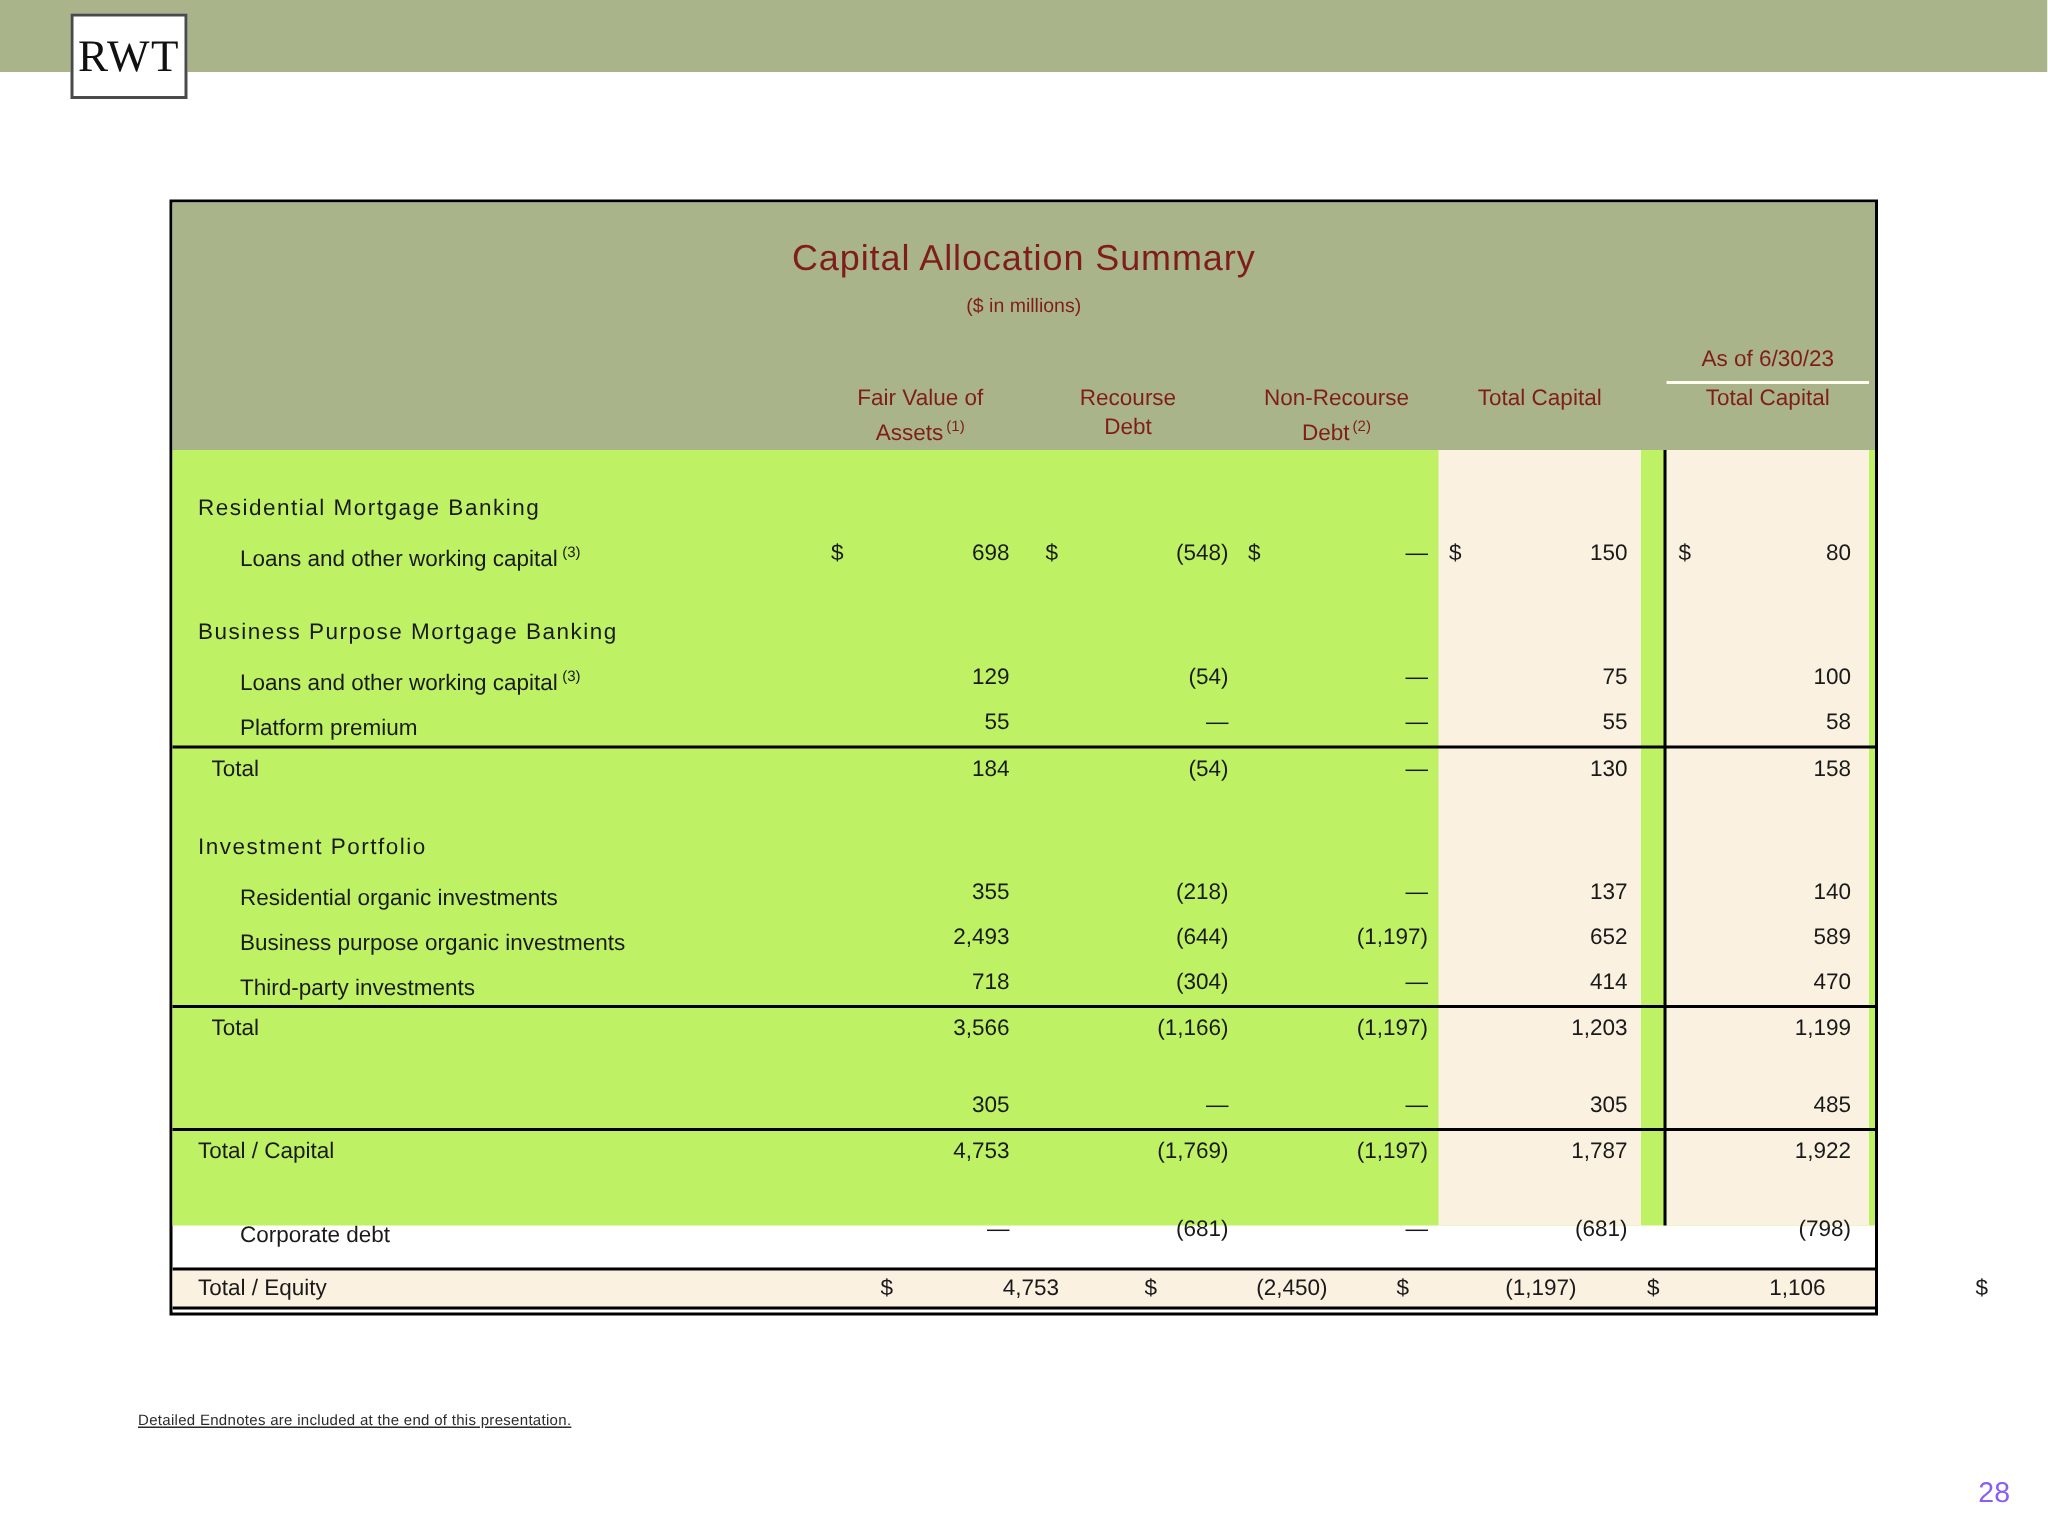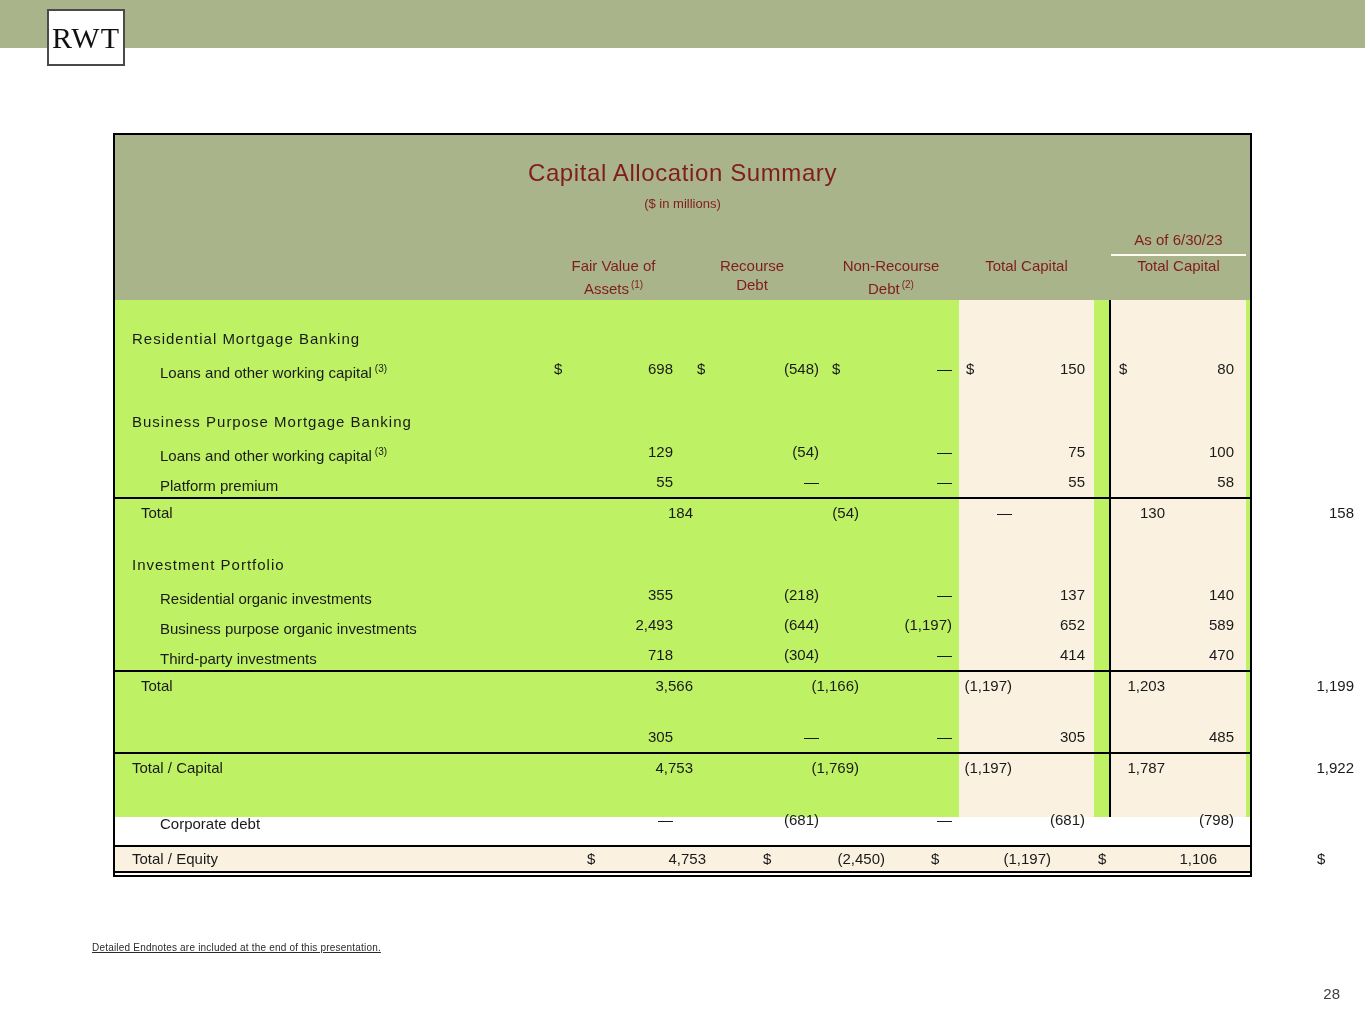--- a/index.html
+++ b/index.html
@@ -52,40 +52,40 @@
   .band1 { left: 844px; width: 135px; }
   .band2 { left: 996px; width: 135px; }
   .vdivider { position: absolute; top: 0; bottom: 0; left: 994px; width: 2px; background: #000; z-index: 3; }
 
   .row {
     position: relative; z-index: 1;
     display: grid;
     grid-template-columns: 431px 135px 142px 136px 135px 17px 135px auto;
     height: 30px; line-height: 30px; font-size: 15px;
   }
-  .row.total { border-top: 2px solid #000; line-height: 28px; gap: 20px; }
+  .row.total { border-top: 2px solid #000; line-height: 28px; }
   .row.grand { border-top: 2px solid #000; border-bottom: 2px solid #000; height: 28px; line-height: 23px; background: #faf1e0; gap: 33px; }
   .sp24 { height: 24px; } .sp23 { height: 23px; } .sp22 { height: 22px; } .sp10 { height: 10px; }
 
   .c-label { grid-column: 1; padding-left: 17px; white-space: nowrap; }
   .row.section .c-label { letter-spacing: 1px; }
   .row.data .c-label { padding-left: 28px; margin-left: 17px; }
   .row.t-ind .c-label { padding-left: 26px; }
   .c-label sup { font-size: 10px; margin-left: 3px; }
 
   .c-num { display: flex; justify-content: space-between; }
   .c-fv  { grid-column: 2; padding-left: 8px;  padding-right: 8px; }
   .c-rec { grid-column: 3; padding-left: 16px; padding-right: 4px; }
   .c-nr  { grid-column: 4; padding-left: 9px;  padding-right: 7px; }
   .c-tc1 { grid-column: 5; padding-left: 7px;  padding-right: 9px; }
   .c-tc2 { grid-column: 7; padding-left: 8px;  padding-right: 12px; }
 
   
   .footnote { position: absolute; left: 92px; top: 942px; font-size: 10px; letter-spacing: 0.2px; color: #2b2b2b; text-decoration: underline; }
-  .page-num { position: absolute; left: 1300px; top: 985px; width: 40px; text-align: right; font-size: 15px; color: #404040; }
+  .page-num { position: absolute; left: 1300px; top: 985px; width: 40px; text-align: right; font-size: 19px; color: #8b5cf6; }
 </style>
 </head>
 <body>
 
 <div class="top-band"></div>
 <div class="logo-box">
   <span>RWT</span>
 </div>
 
 <div class="slide-table">

